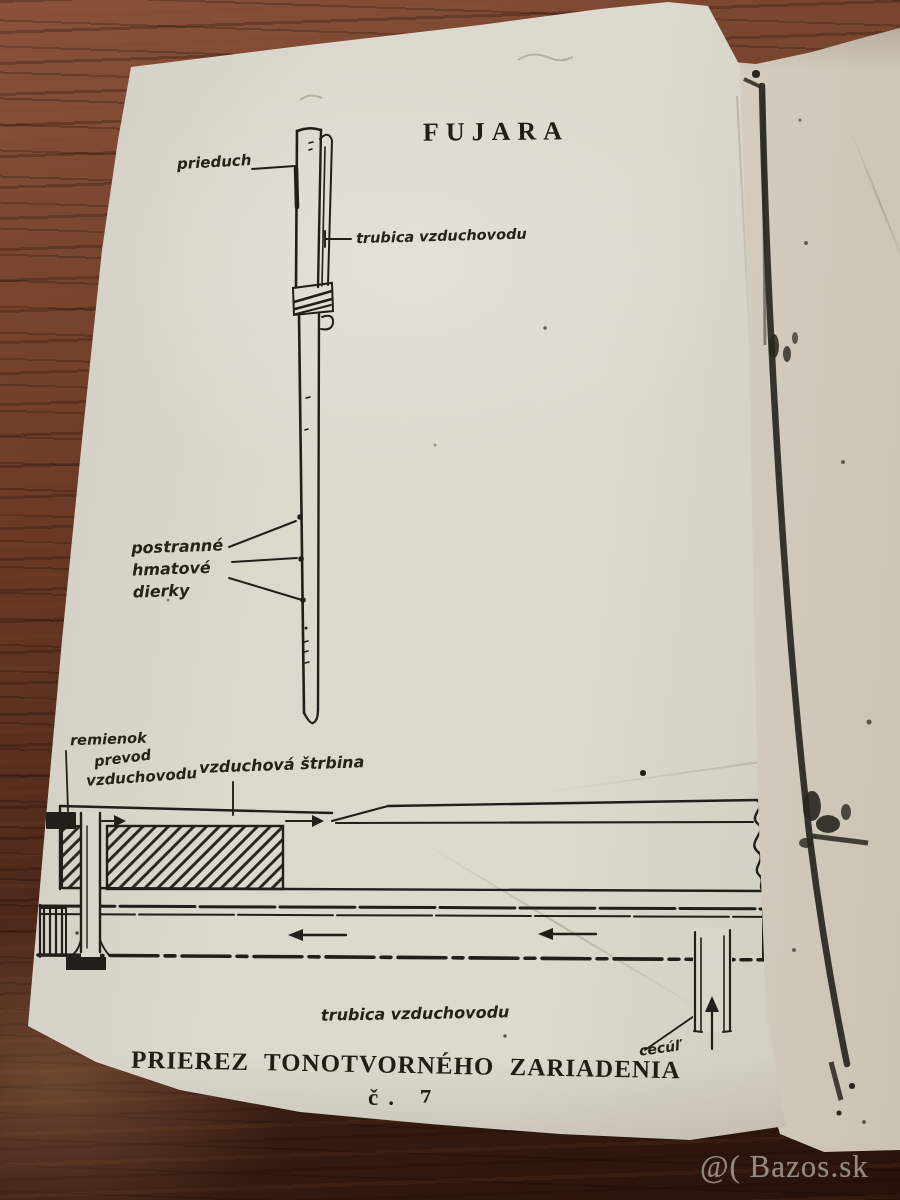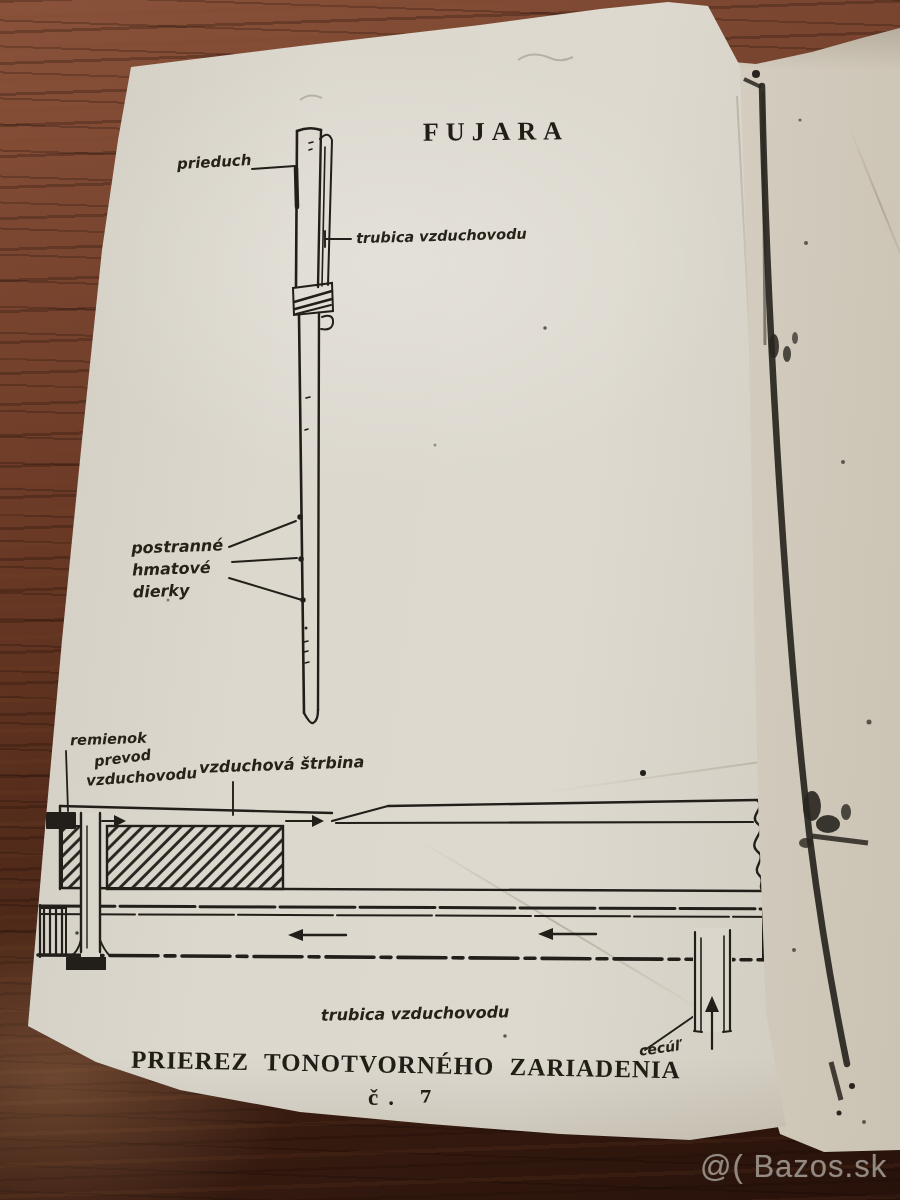--- a/index.html
+++ b/index.html
@@ -33,21 +33,21 @@
   .lbl{
     position:absolute;font-family:"DejaVu Sans",sans-serif;font-style:italic;font-weight:bold;
     color:#262219;white-space:nowrap;line-height:1.05;
   }
   .stamp{
     position:absolute;font-family:"Liberation Serif",serif;font-weight:bold;
     color:#211d17;white-space:nowrap;
   }
   .watermark{
     position:absolute;left:700px;top:1149px;
-    font-family:Liberation Sans, sans-serif;font-size:31px;letter-spacing:1px;
+    font-family:Liberation Serif, serif;font-size:31px;letter-spacing:1px;
     color:rgba(202,197,190,.55);
     text-shadow:0 1px 2px rgba(40,30,22,.5), 0 0 1px rgba(238,233,226,.35);
     white-space:nowrap;
   }
 </style>
 </head>
 <body>
 
 <div class="scene">
 

